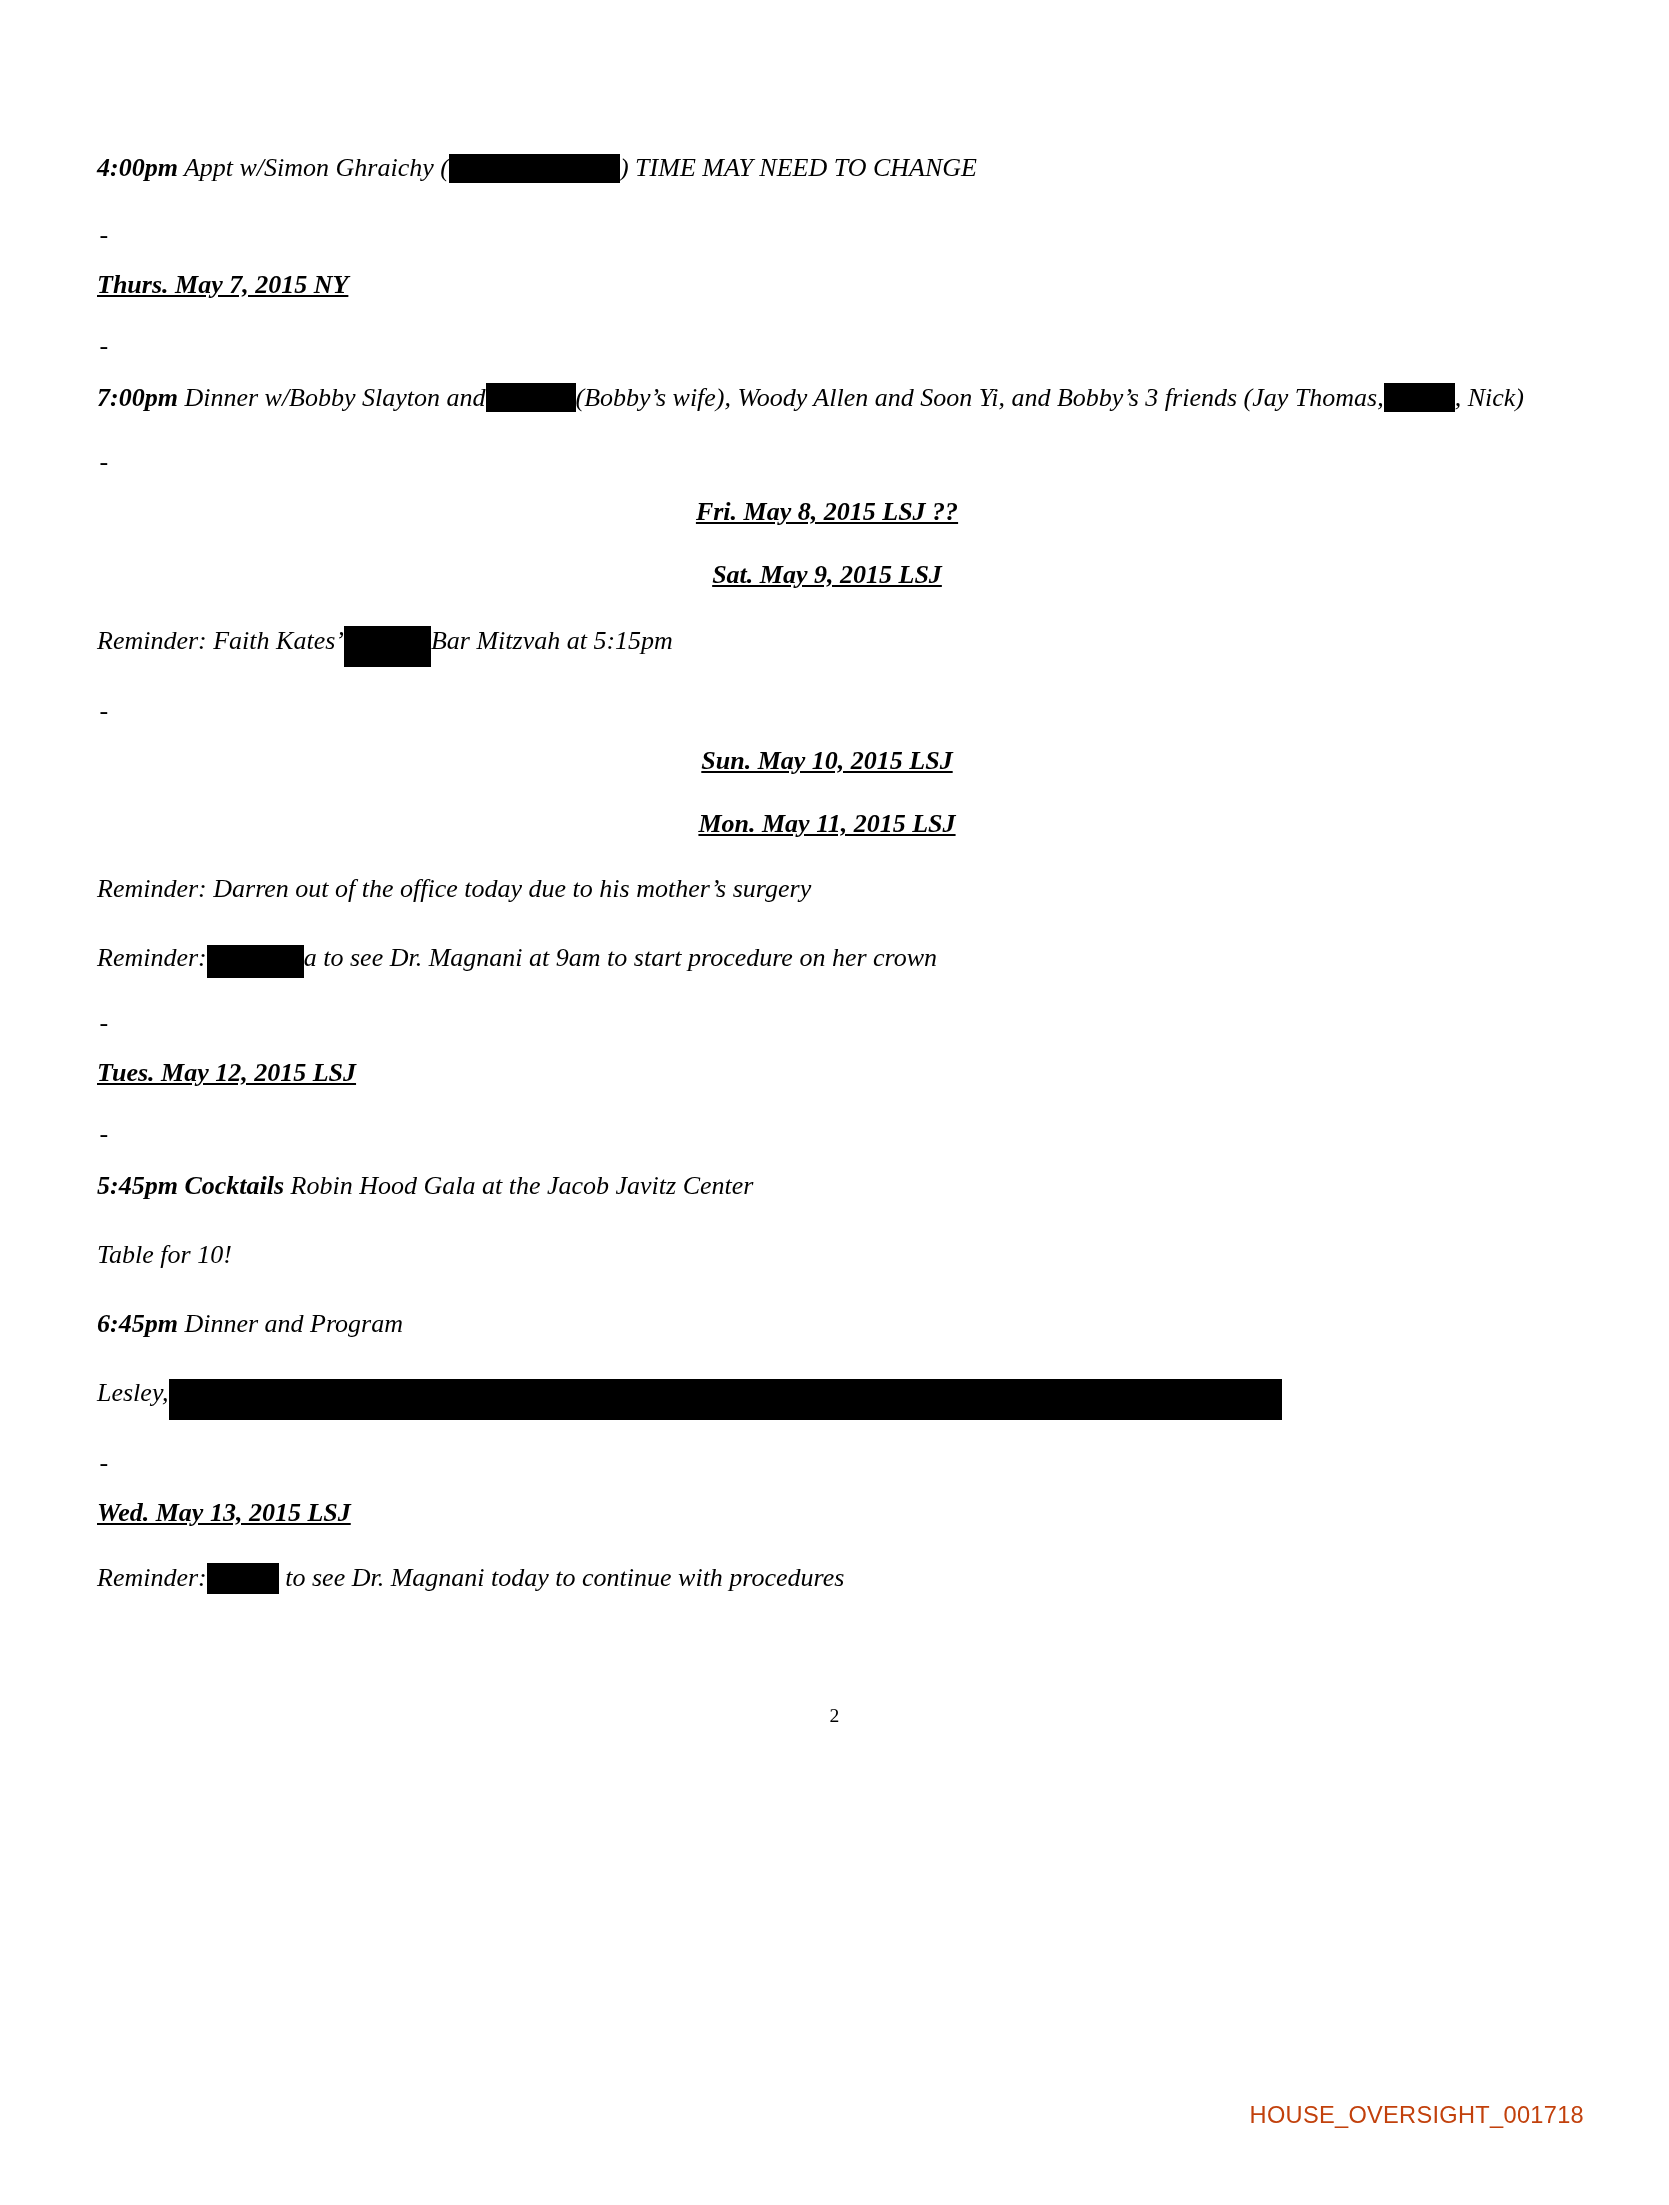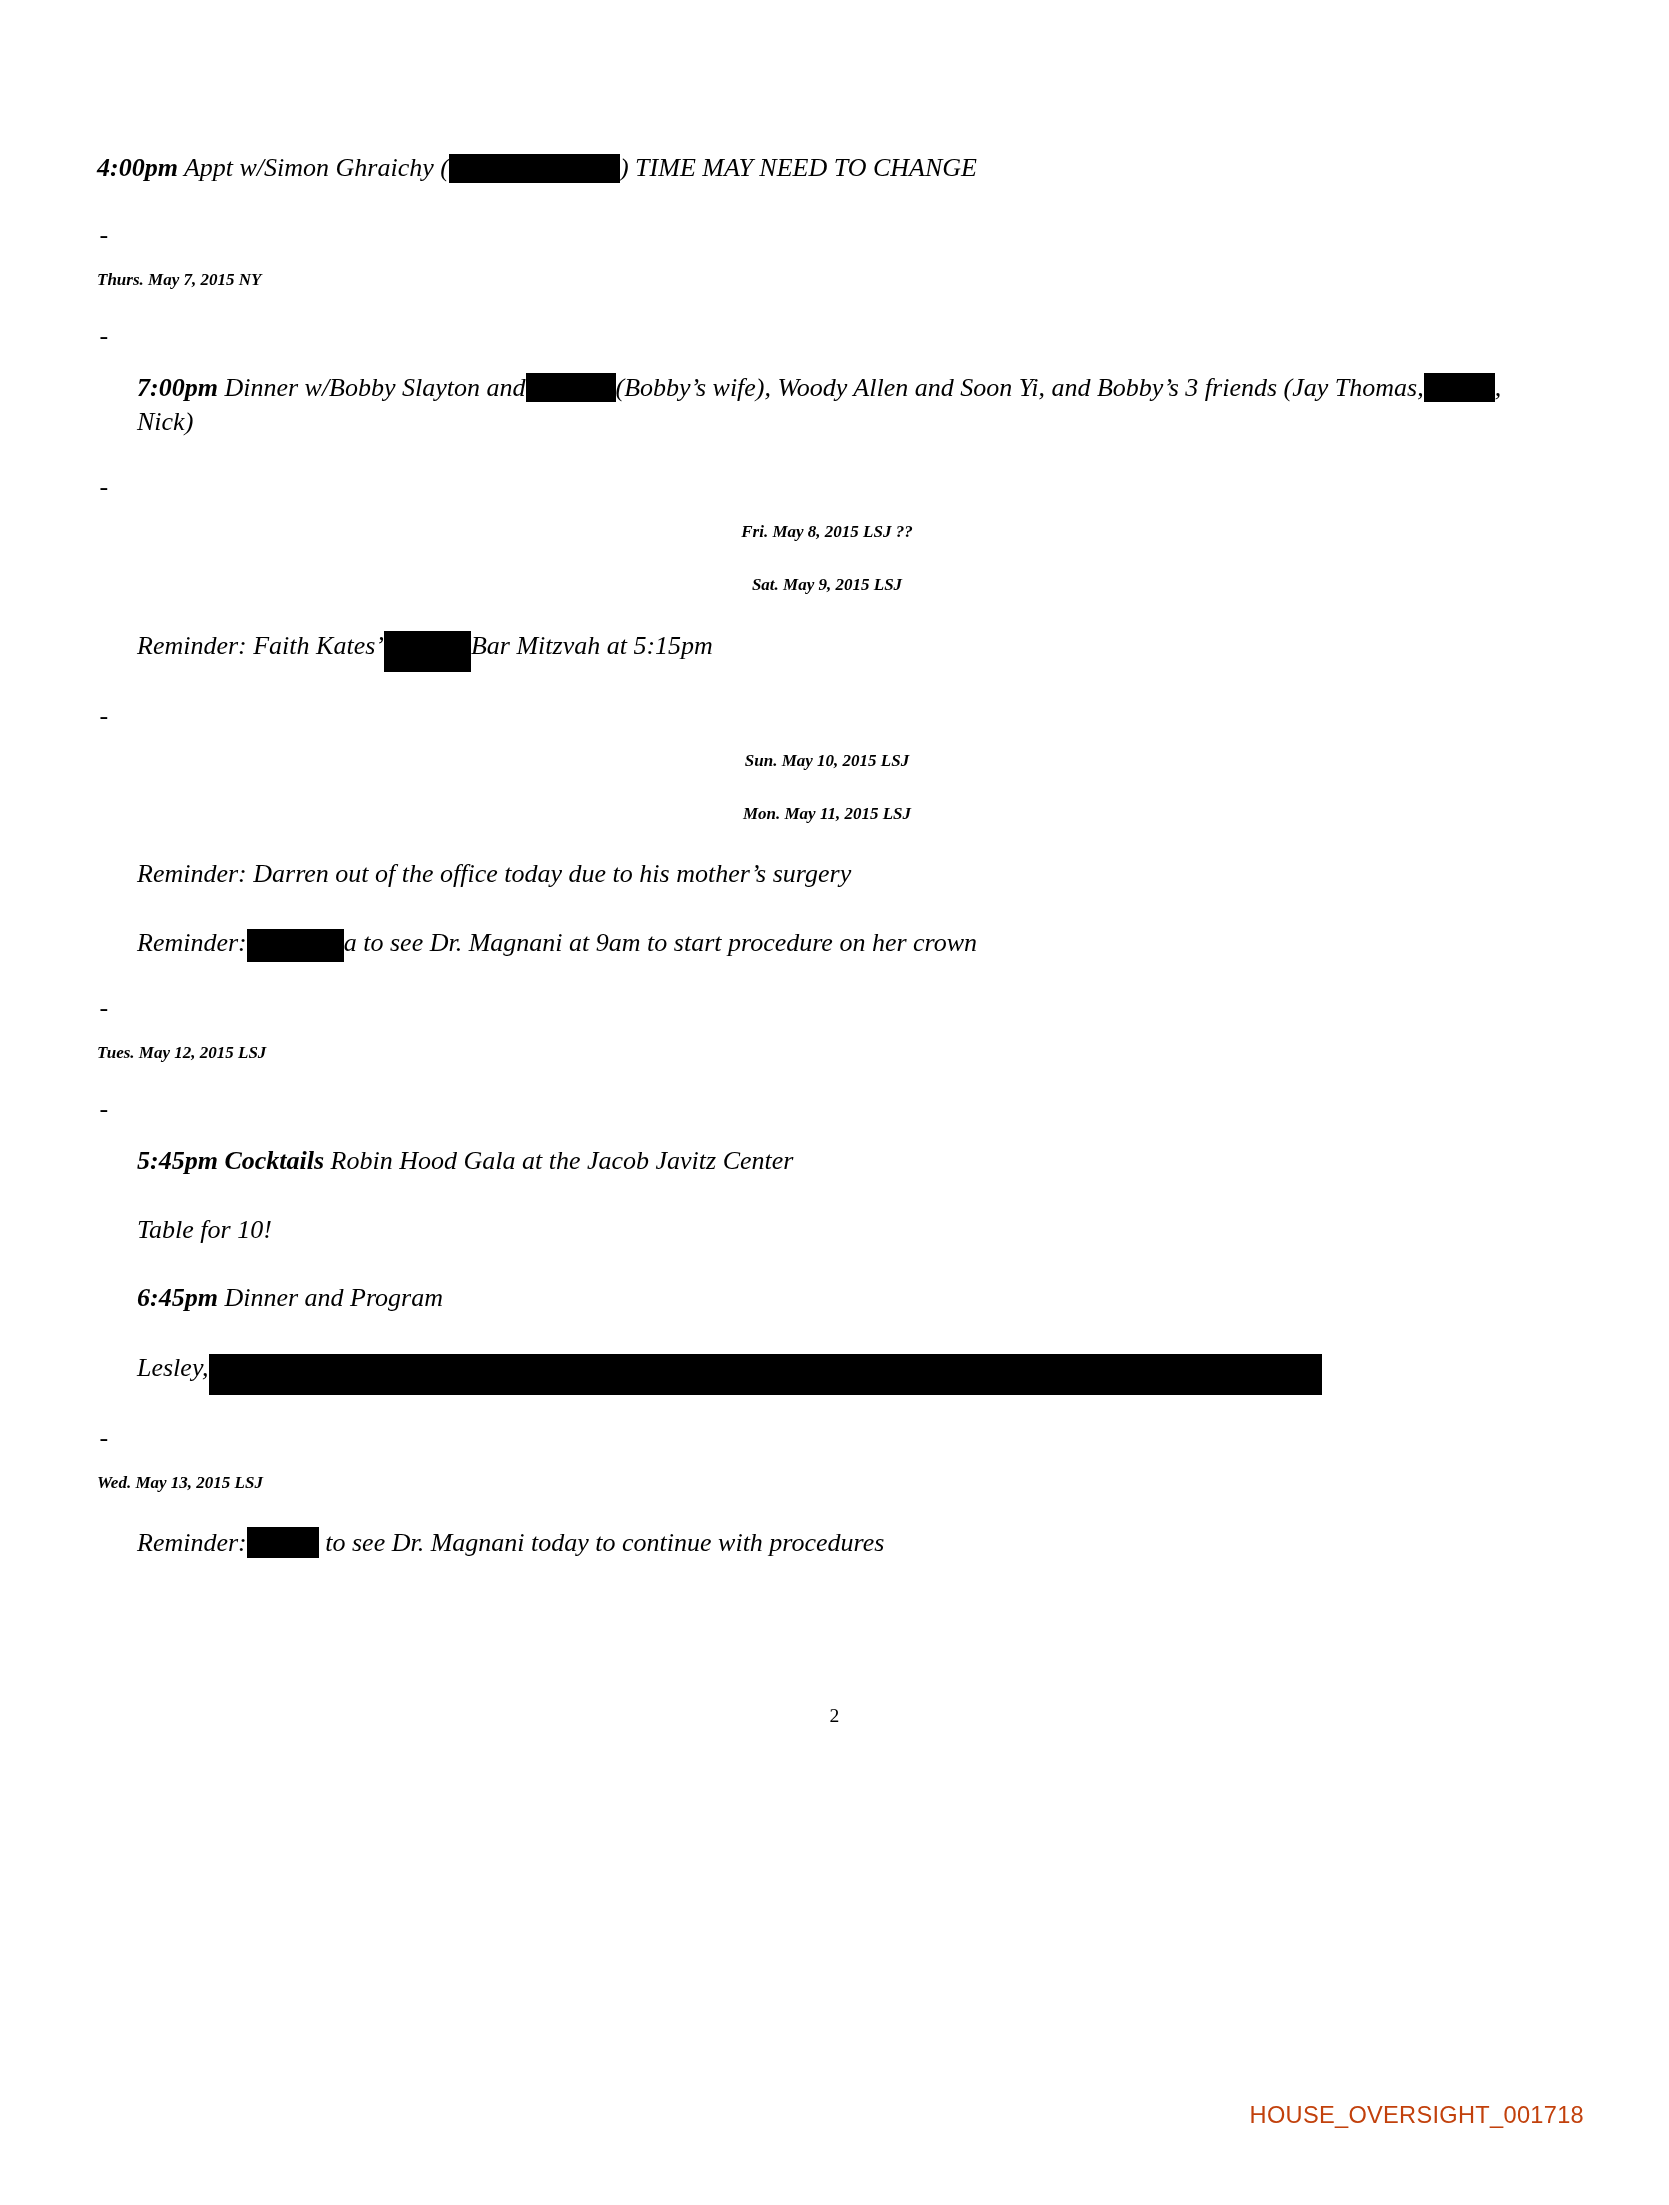--- a/index.html
+++ b/index.html
@@ -41,21 +41,22 @@
   .spacer-dash {
     font-style: normal;
     font-size: 26px;
     line-height: 1.0;
     margin: 22px 0 22px 2.6px;
     letter-spacing: 0;
   }
   .daterow {
     font-weight: bold;
     font-style: italic;
-    font-size: 17px;
+    text-decoration: underline;
+    font-size: 26px;
     margin-bottom: 33px;
   }
   .timelabel {
     font-weight: bold;
     font-style: italic;
   }
   .redact {
     display: inline-block;
     background: #000000;
     vertical-align: middle;
@@ -67,21 +68,20 @@
   .r-3 { width: 71px; height: 29px; }
   .r-4 { width: 72px; height: 31px; }
   .r-5 { width: 87px; height: 41px; top: 2.6px; }
   .r-6 { width: 97px; height: 33px; top: 1.3px; }
   .r-7 { width: 1113px; height: 41px; top: 3.9px; }
   .para {
     font-size: 26px;
     line-height: 1.33;
     font-style: italic;
     margin-bottom: 34px;
-    margin-left: 40px;
   }
   .tight {
     margin-bottom: 33px;
     text-align: center;
   }
   .pagenum {
     position: absolute;
     top: 1705px;
     left: 0;
     width: 1669px;

